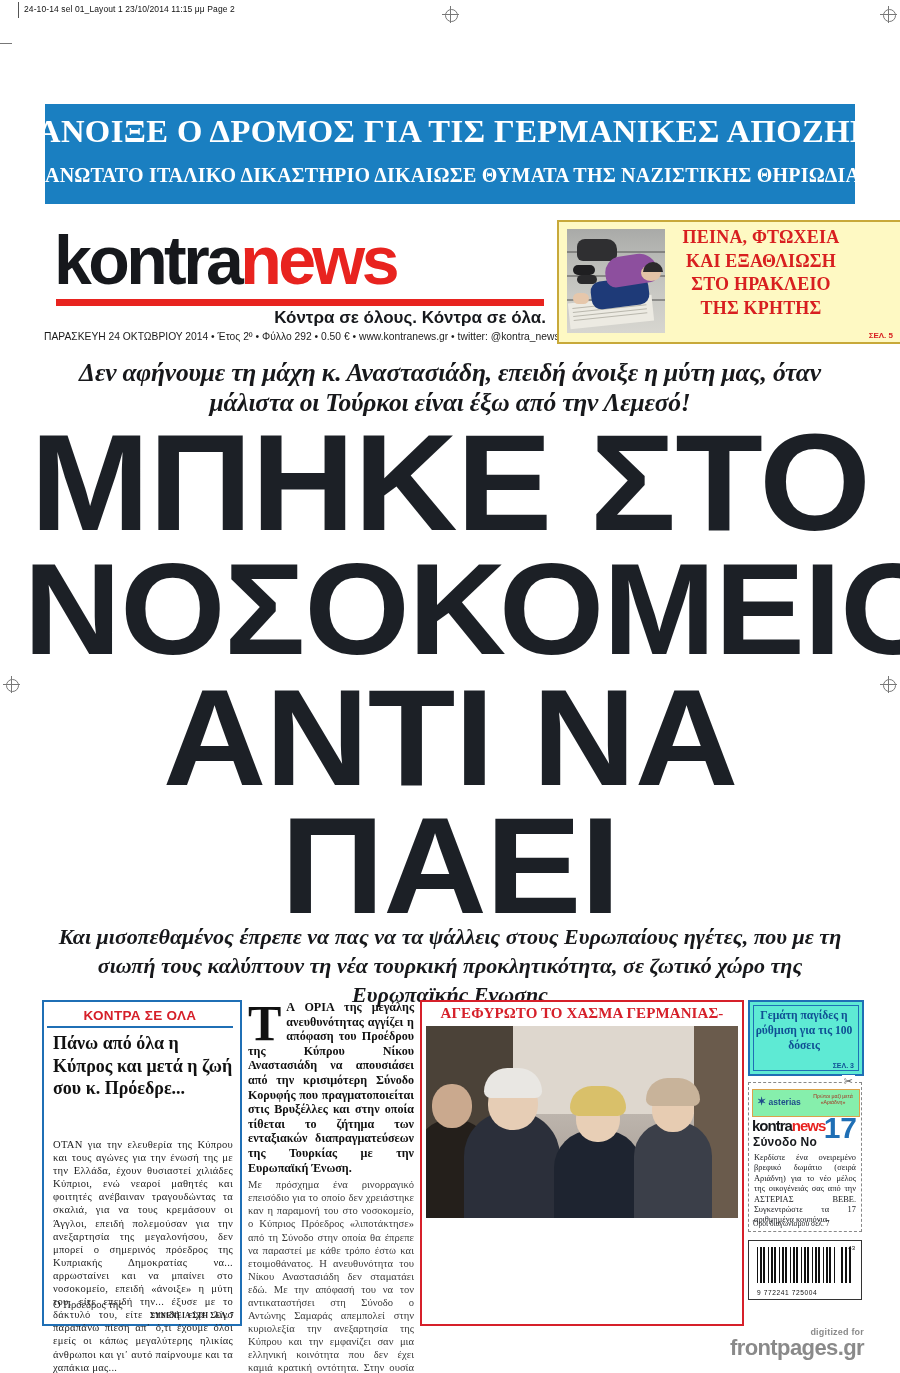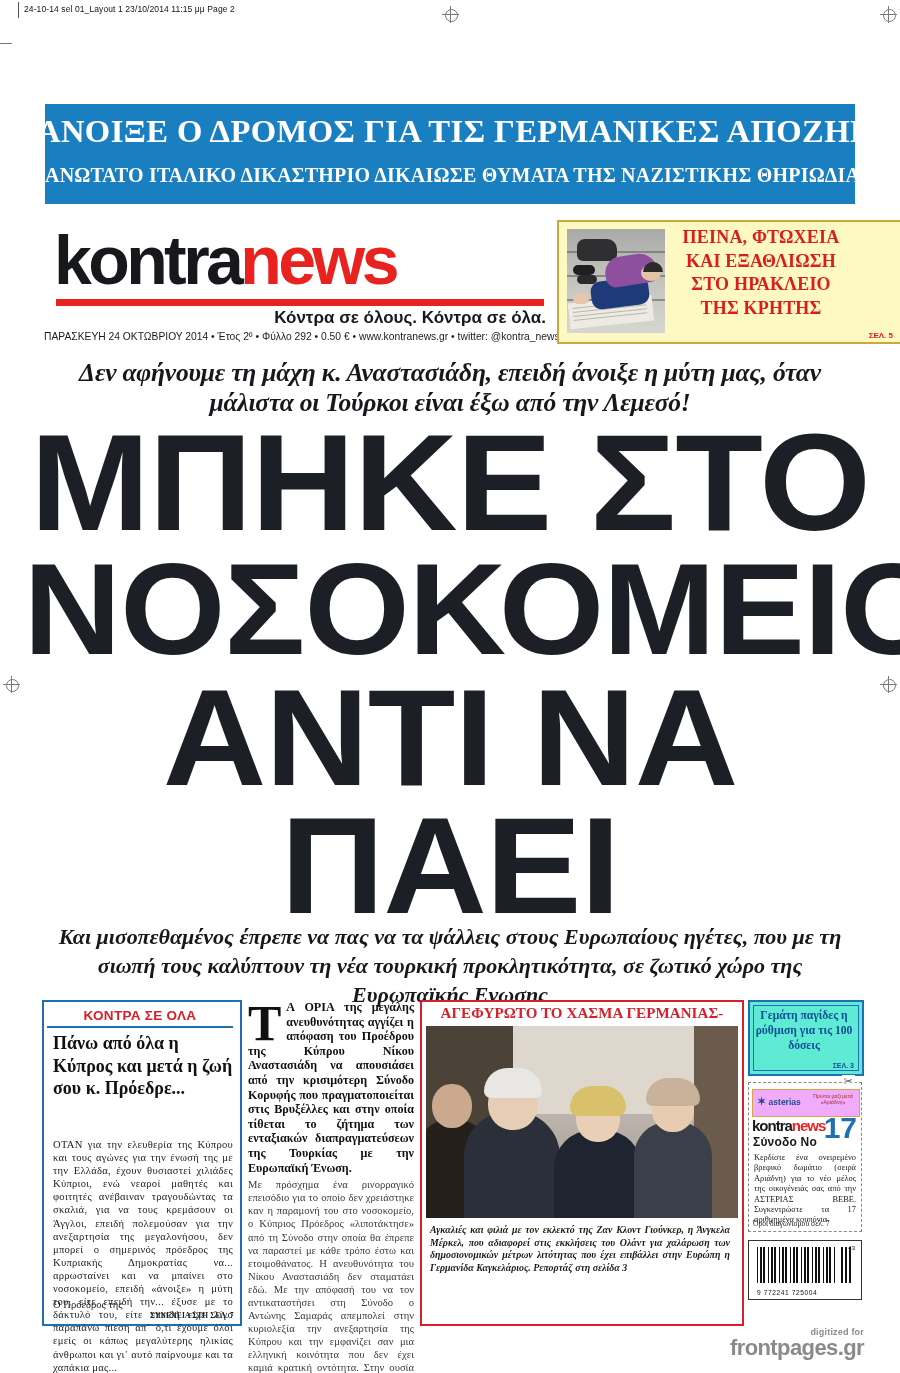--- a/index.html
+++ b/index.html
@@ -142,21 +142,21 @@
   
   .bluebox{position:absolute;left:706px;top:0;width:112px;height:72px;border:2px solid #1f6fb5;background:#5eead4;}
   .bluebox .in{position:absolute;left:3px;top:3px;right:3px;bottom:3px;border:1px solid #1f6fb5;}
   .bluebox .t{position:absolute;left:4px;top:6px;width:100px;text-align:center;color:#0f4f94;
       font-family:"Liberation Serif",serif;font-weight:bold;font-size:11.6px;line-height:15px;}
   .bluebox .pg{position:absolute;right:8px;bottom:5px;color:#0f4f94;font-family:"Liberation Sans",sans-serif;
       font-weight:bold;font-size:7px;}
 
   .coupon{position:absolute;left:706px;top:82px;width:112px;height:148px;border:1px dashed #888;background:#fff;}
   .coupon .scis{position:absolute;right:6px;top:-8px;font-size:11px;color:#555;background:#fff;padding:0 2px;}
-  .cp-row{position:absolute;left:3px;top:6px;width:106px;height:26px;background:#f0abfc;border:1px solid #dba24a;}
+  .cp-row{position:absolute;left:3px;top:6px;width:106px;height:26px;background:#86efac;border:1px solid #dba24a;}
   .cp-ast{position:absolute;left:4px;top:5px;width:52px;font-family:"Liberation Sans",sans-serif;
       font-weight:bold;font-size:8.5px;color:#1e4c8a;}
   .cp-ast .star{color:#1e4c8a;font-size:11px;}
   .cp-note{position:absolute;right:3px;top:3px;width:46px;font-family:"Liberation Sans",sans-serif;
       font-size:5.2px;line-height:6.4px;color:#a6301f;text-align:center;}
   .cp-brand{position:absolute;left:3px;top:34px;width:70px;font-family:"Liberation Sans",sans-serif;
       font-weight:bold;font-size:15px;letter-spacing:-1px;}
   .cp-brand .k{color:#16181c;}
   .cp-brand .n{color:#e8231f;}
   .cp-num{position:absolute;right:4px;top:30px;font-family:"Liberation Sans",sans-serif;font-weight:bold;
@@ -275,21 +275,20 @@
           <div class="p-person p1-head"></div>
           <div class="p-person p1-hair"></div>
           <div class="p-person p2-body"></div>
           <div class="p-person p2-head"></div>
           <div class="p-person p2-hair"></div>
           <div class="p-person p3-body"></div>
           <div class="p-person p3-head"></div>
           <div class="p-person p3-hair"></div>
         </div>
       </div>
-      <div class="story-cap">Αγκαλιές και φιλιά με τον εκλεκτό της Ζαν Κλοντ Γιούνκερ, η Άνγκελα Μέρκελ, που αδιαφορεί στις εκκλήσεις του Ολάντ για χαλάρωση των δημοσιονομικών μέτρων λιτότητας που έχει επιβάλλει στην Ευρώπη η Γερμανίδα Καγκελάριος. Ρεπορτάζ στη σελίδα 3</div>
     </div>
 
     <div class="bluebox">
       <div class="in"></div>
       <div class="t">Γεμάτη παγίδες η ρύθμιση για τις 100 δόσεις</div>
       <div class="pg">ΣΕΛ. 3</div>
     </div>
 
     <div class="coupon">
       <div class="scis">✂</div>

